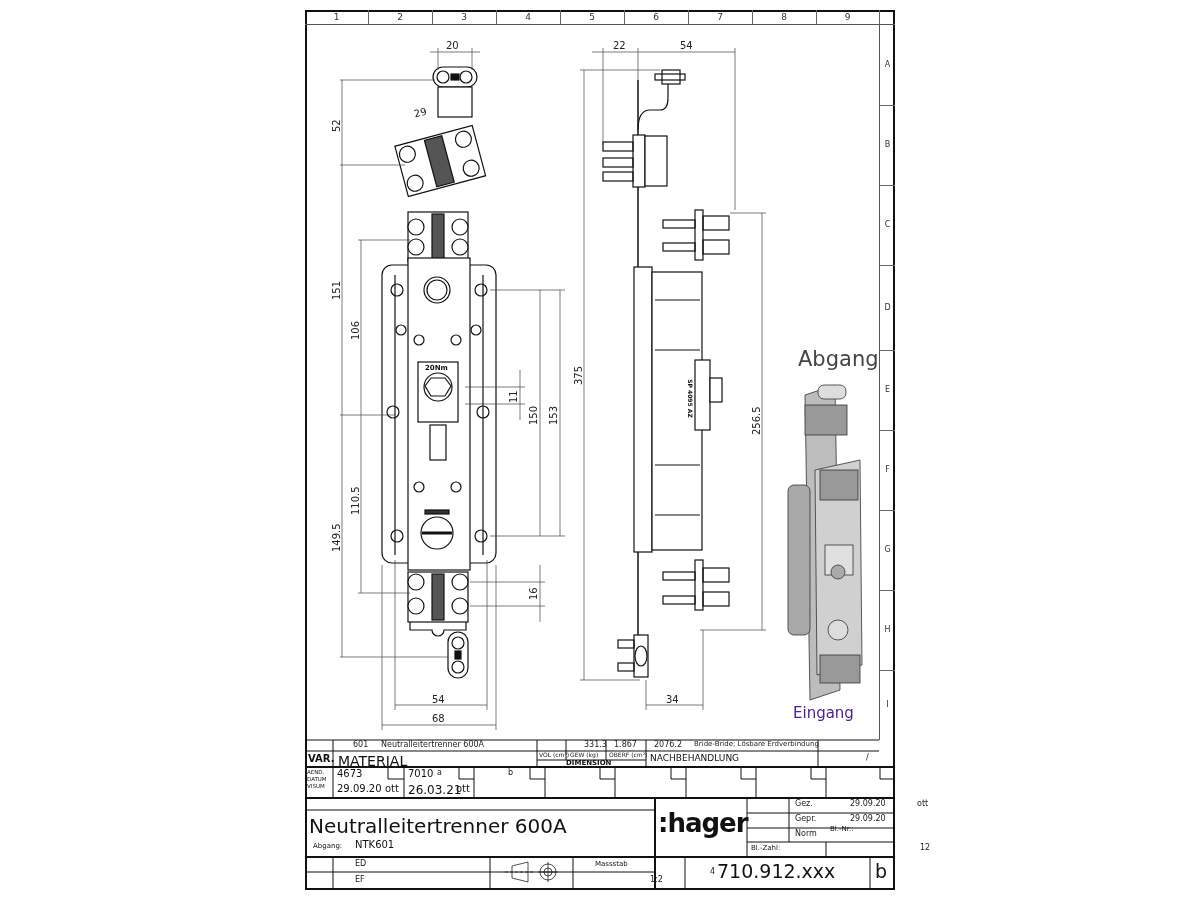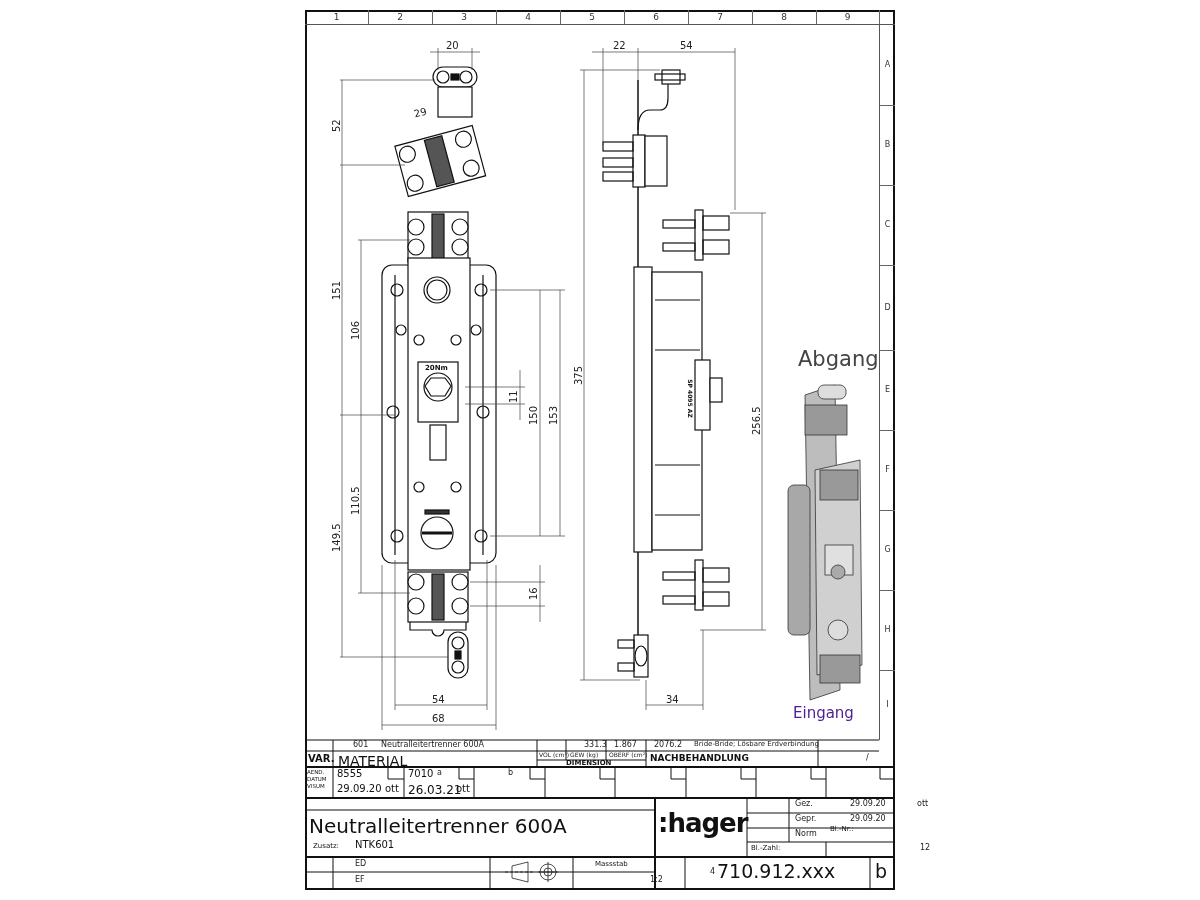--- a/index.html
+++ b/index.html
@@ -307,39 +307,39 @@
 <div class="t sm" style="left:570px;top:740px">1.867</div>
 <div class="t sm" style="left:610px;top:740px">2076.2</div>
 <div class="t sm" style="left:650px;top:740px;font-size:7px">Bride-Bride; Lösbare Erdverbindung</div>
 
 <div class="t" style="left:308px;top:753px;font-size:10px;font-weight:bold">VAR.</div>
 <div class="t" style="left:338px;top:753px;font-size:14px">MATERIAL</div>
 <div class="t xs" style="left:539px;top:751px">VOL (cm³)</div>
 <div class="t xs" style="left:570px;top:751px">GEW (kg)</div>
 <div class="t xs" style="left:609px;top:751px">OBERF (cm²)</div>
 <div class="t" style="left:566px;top:759px;font-size:7px;font-weight:bold">DIMENSION</div>
-<div class="t" style="left:650px;top:753px;font-size:9px;font-weight:bold">NACHBEHANDLUNG</div>
+<div class="t" style="left:650px;top:753px;font-size:9px;font-weight:normal">NACHBEHANDLUNG</div>
 <div class="t sm" style="left:822px;top:753px">/</div>
 
 <div class="t" style="left:307px;top:769px;font-size:5.5px;line-height:7px">
   <div>AEND.</div>
   <div>DATUM</div>
   <div>VISUM</div>
 </div>
-<div class="t" style="left:337px;top:768px;font-size:10px">8555</div>
+<div class="t" style="left:337px;top:768px;font-size:10px">4673</div>
 <div class="t sm" style="left:393px;top:768px">a</div>
 <div class="t" style="left:337px;top:783px;font-size:10px">29.09.20</div>
 <div class="t" style="left:385px;top:783px;font-size:10px">ott</div>
 <div class="t" style="left:408px;top:768px;font-size:10px">7010</div>
 <div class="t sm" style="left:464px;top:768px">b</div>
 <div class="t" style="left:408px;top:783px;font-size:12px">26.03.21</div>
 <div class="t" style="left:456px;top:783px;font-size:10px">ott</div>
 
 <div class="t" style="left:309px;top:814px;font-size:20px">Neutralleitertrenner 600A</div>
-<div class="t" style="left:313px;top:842px;font-size:7px">Zusatz:</div>
+<div class="t" style="left:313px;top:842px;font-size:7px">Abgang:</div>
 <div class="t" style="left:355px;top:839px;font-size:10px">NTK601</div>
 <div class="t sm" style="left:311px;top:859px">ED</div>
 <div class="t sm" style="left:311px;top:875px">EF</div>
 <div class="t" style="left:595px;top:860px;font-size:7px">Massstab</div>
 <div class="t sm" style="left:606px;top:875px">1:2</div>
 
 <div class="t" style="left:658px;top:808px;font-size:26px;font-weight:bold;letter-spacing:-1px">:hager</div>
 <div class="t sm" style="left:751px;top:799px">Gez.</div>
 <div class="t sm" style="left:806px;top:799px">29.09.20</div>
 <div class="t sm" style="left:873px;top:799px">ott</div>

